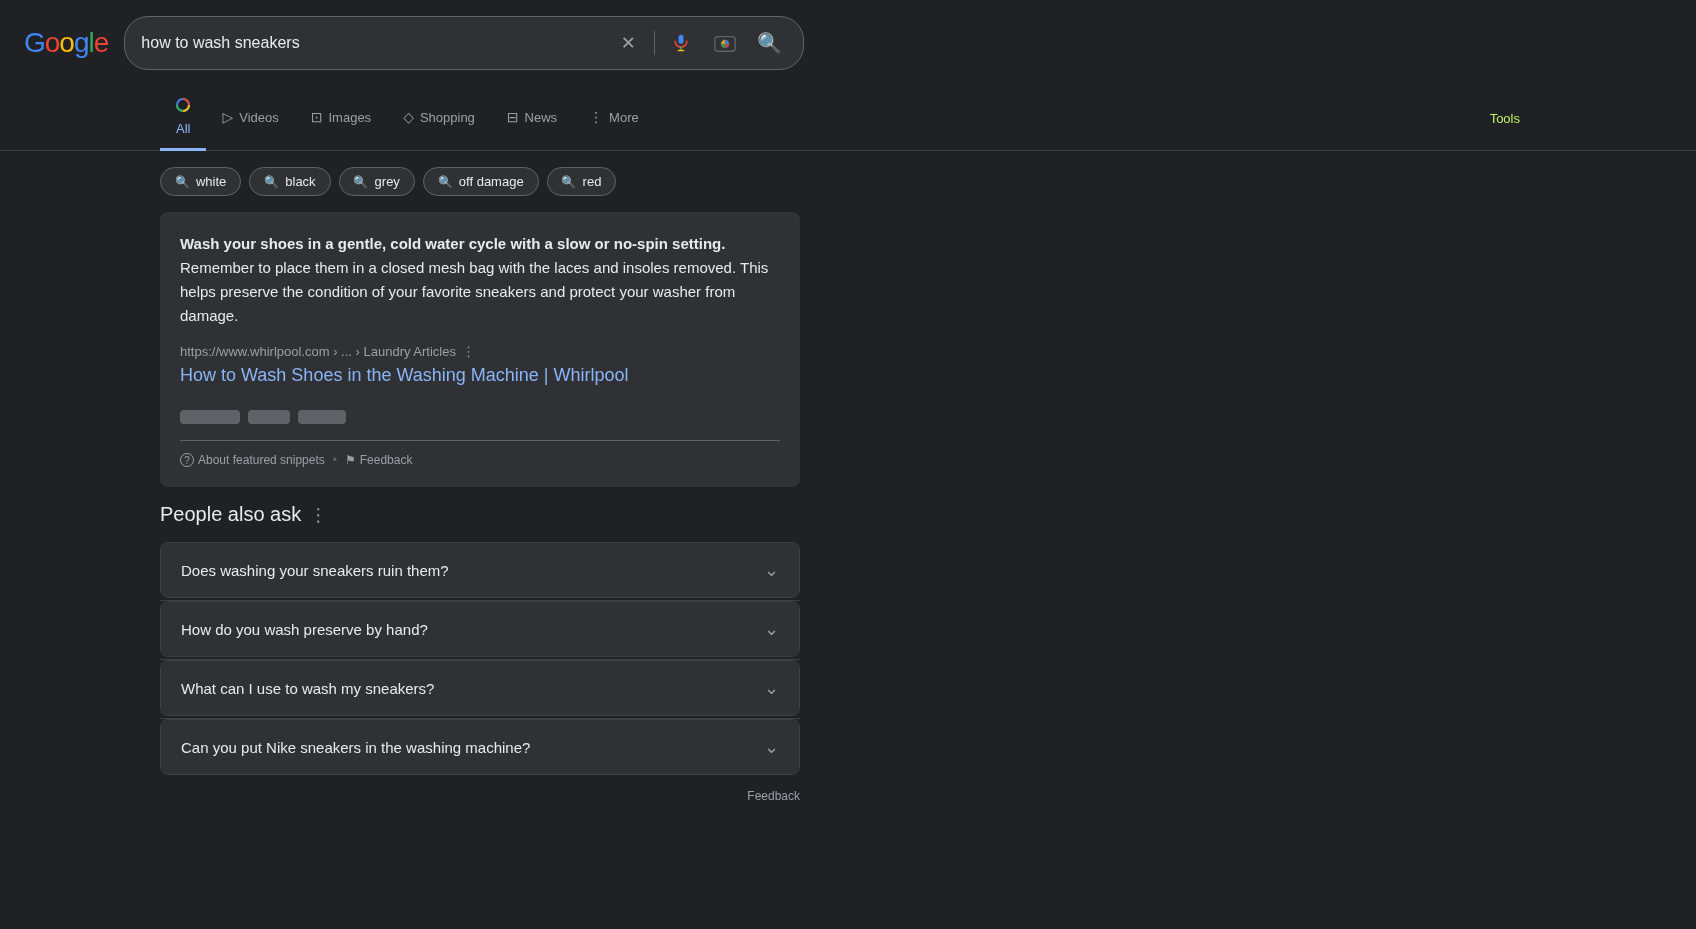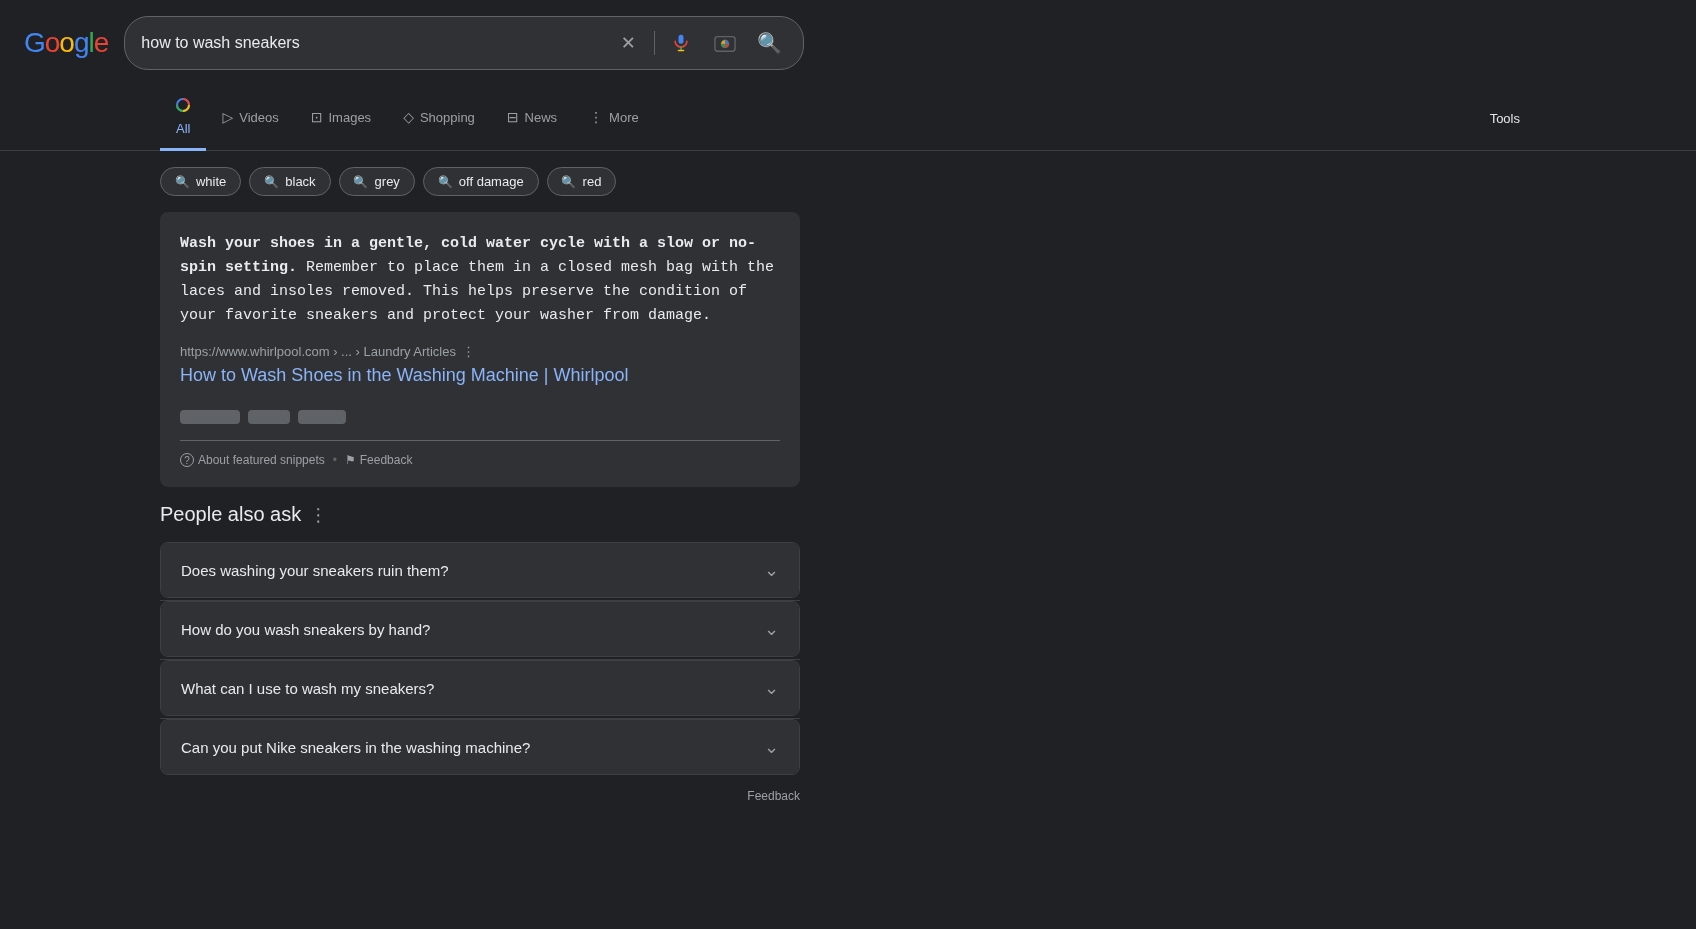--- a/index.html
+++ b/index.html
@@ -123,21 +123,21 @@
       border-bottom: 3px solid #8ab4f8;
       flex-direction: column;
     }
     .nav-tab-icon {
       font-size: 14px;
     }
 
     .tools-btn {
       margin-left: auto;
       padding: 12px 16px;
-      color: #e5e5e5;
+      color: #bef264;
       cursor: pointer;
       font-size: 13px;
     }
 
     
     .chips-row {
       display: flex;
       align-items: center;
       padding: 16px 160px;
       gap: 8px;
@@ -174,21 +174,20 @@
       border-radius: 8px;
       padding: 20px;
       margin-bottom: 0;
     }
 
     .snippet-text {
       font-size: 15px;
       line-height: 1.6;
       color: #e8eaed;
       margin-bottom: 16px;
-      font-family: Liberation Mono, monospace;
     }
 
     .snippet-bold {
       font-weight: 700;
     }
 
     .snippet-source {
       display: flex;
       align-items: flex-start;
       gap: 6px;
@@ -473,21 +472,21 @@
       <div class="paa-question">
         <span>Does washing your sneakers ruin them?</span>
         <span class="paa-chevron">⌄</span>
       </div>
     </div>
 
     <div class="paa-divider"></div>
 
     <div class="paa-item">
       <div class="paa-question">
-        <span>How do you wash sneakers by hand?</span>
+        <span>How do you wash preserve by hand?</span>
         <span class="paa-chevron">⌄</span>
       </div>
     </div>
 
     <div class="paa-divider"></div>
 
     <div class="paa-item">
       <div class="paa-question">
         <span>What can I use to wash my sneakers?</span>
         <span class="paa-chevron">⌄</span>

